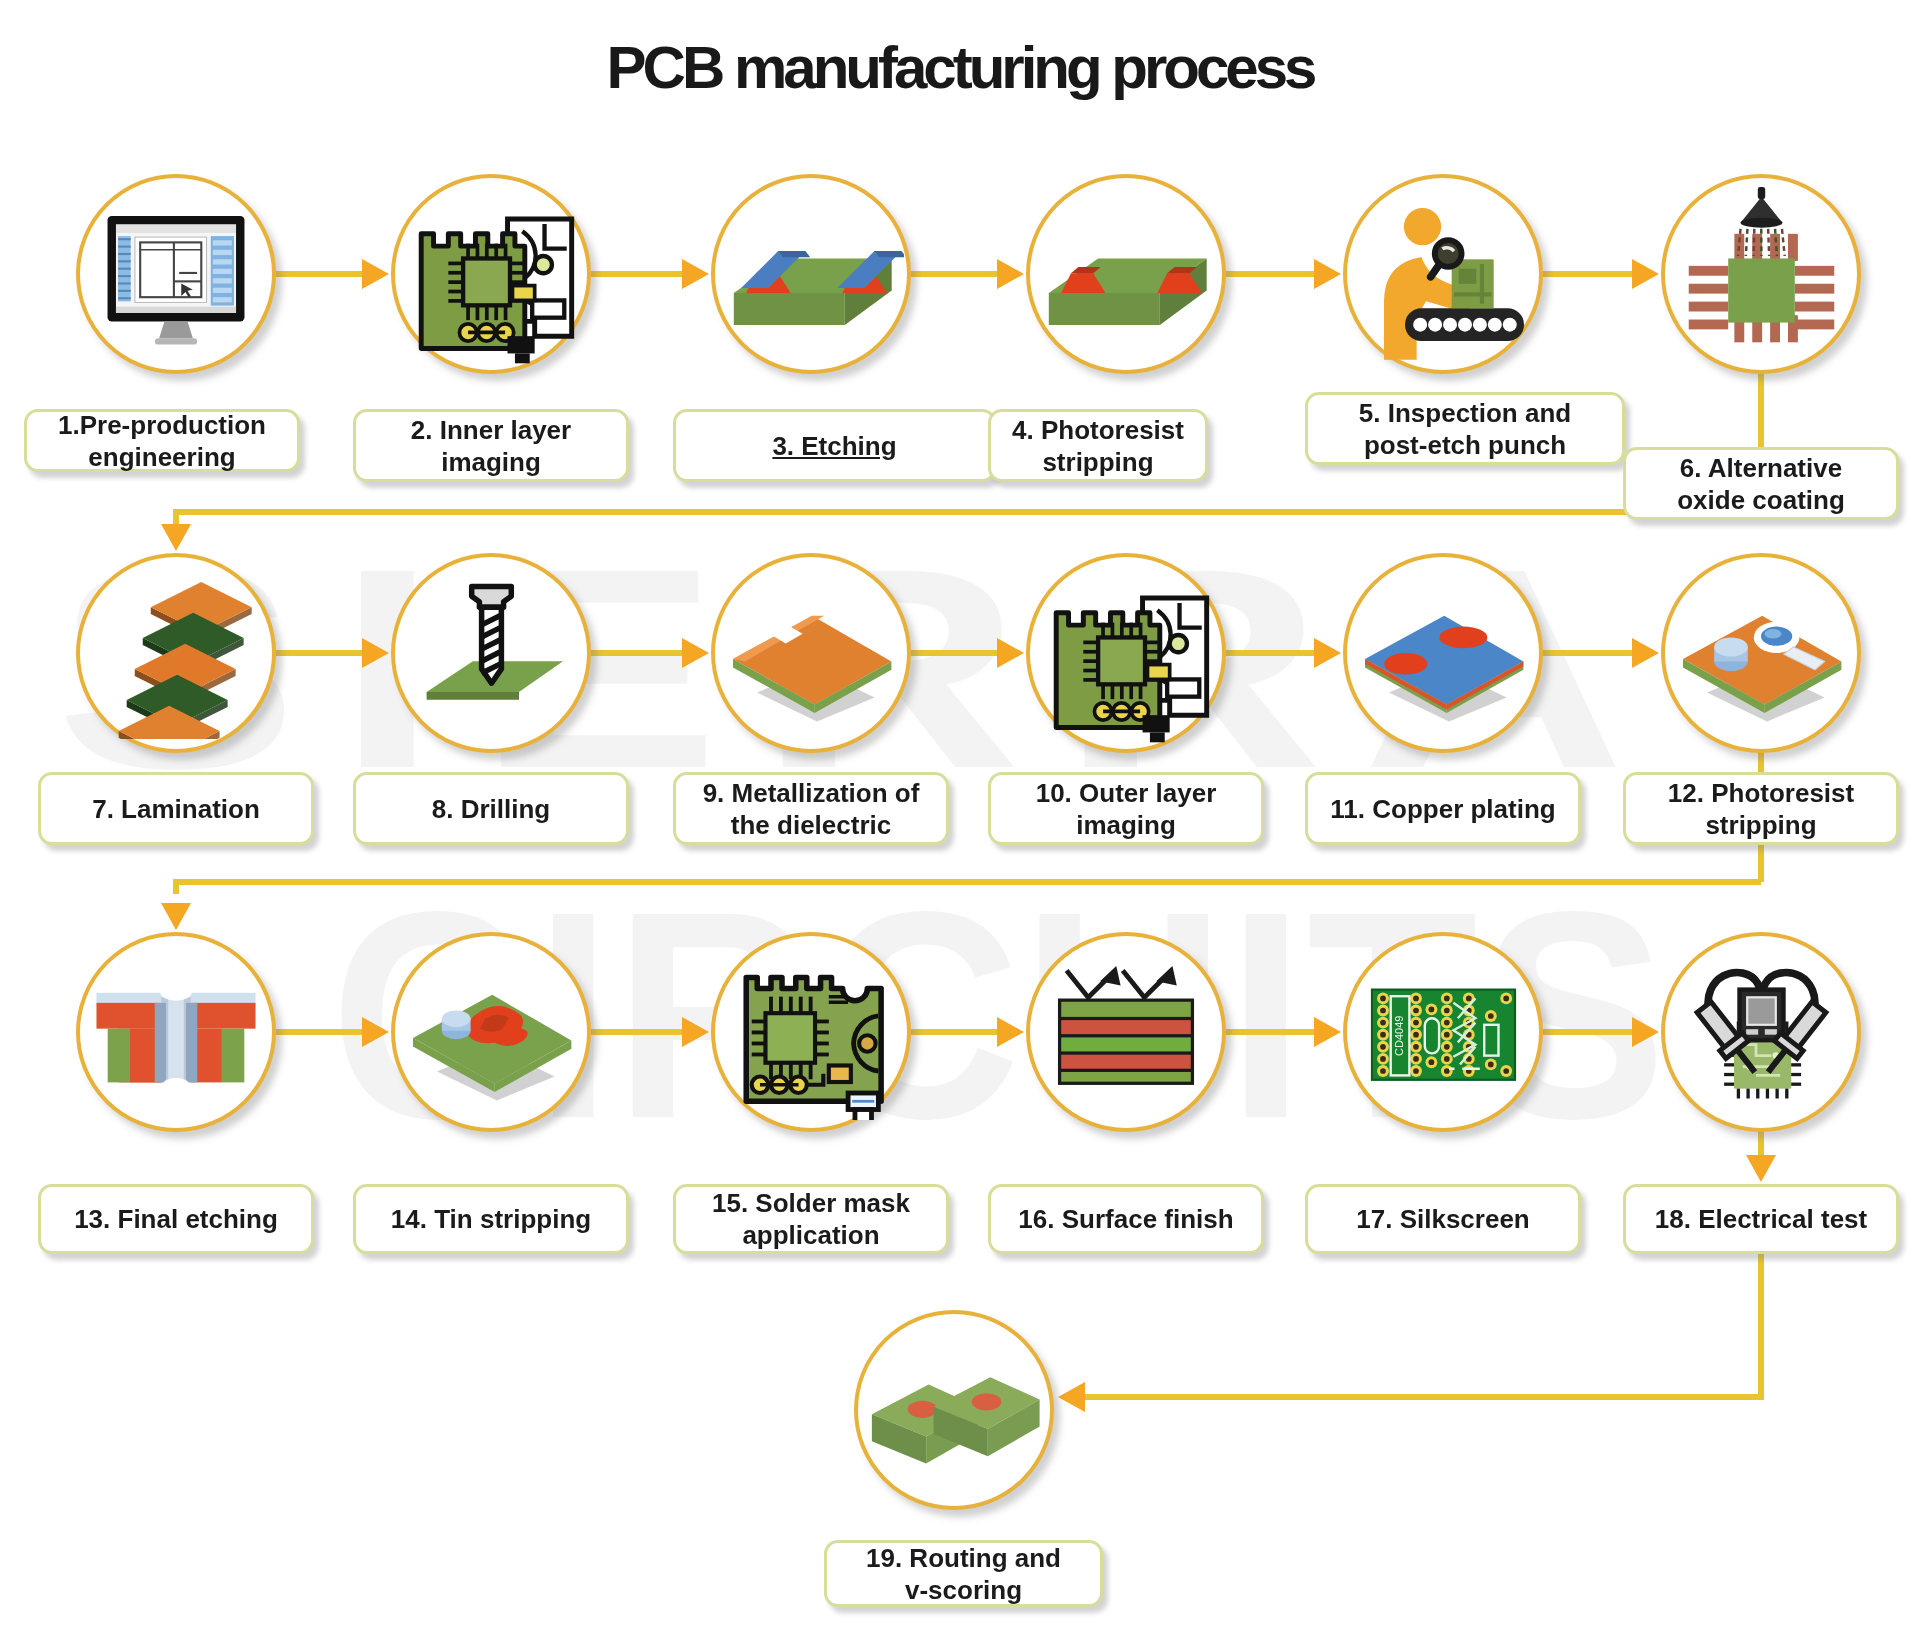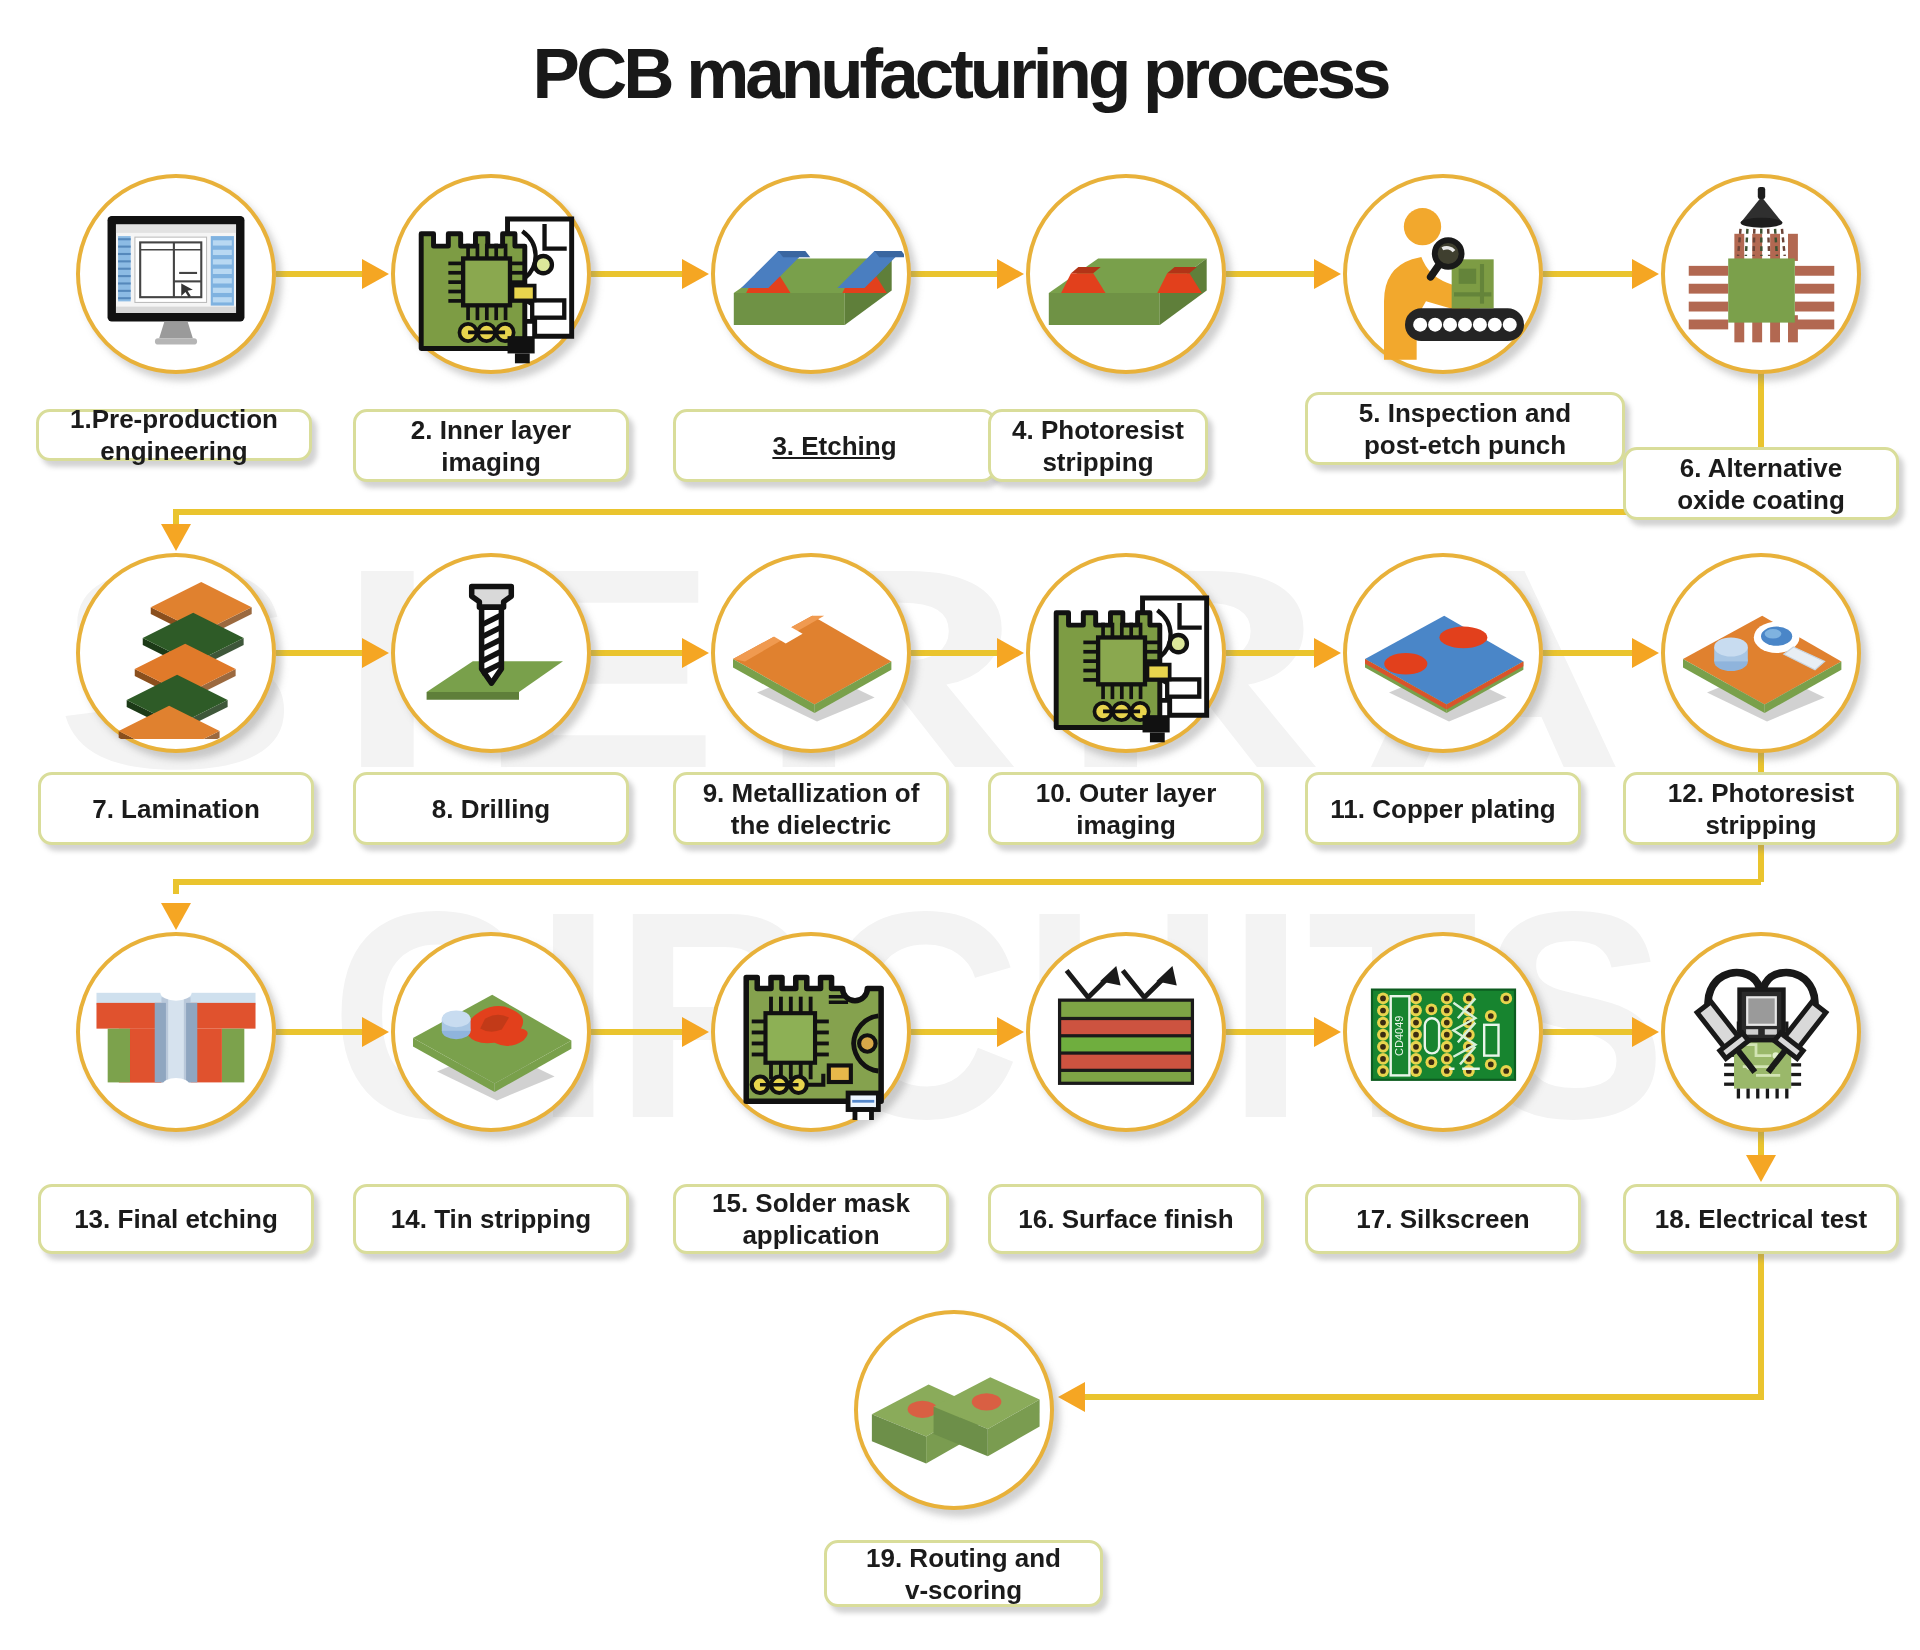--- a/index.html
+++ b/index.html
@@ -1,19 +1,19 @@
 <!DOCTYPE html>
 <html><head>
 <meta charset="utf-8">
 <style>
 html,body{margin:0;padding:0;}
 body{width:1920px;height:1650px;position:relative;background:#ffffff;overflow:hidden;
      font-family:"Liberation Sans", sans-serif;}
 #title{position:absolute;left:0;top:33px;width:1920px;text-align:center;
-       font-size:71px;font-weight:bold;color:#191919;letter-spacing:-4px;}
+       font-size:60px;font-weight:bold;color:#191919;letter-spacing:-4px;}
 .wm{position:absolute;color:#f3f3f3;font-weight:bold;white-space:nowrap;
     font-family:"Liberation Sans", sans-serif;z-index:0;}
 .circ{position:absolute;width:192px;height:192px;border-radius:50%;
       border:4px solid #e8b13a;background:#ffffff;z-index:2;
       box-shadow:6px 7px 7px rgba(120,120,120,0.35);}
 .circ svg{position:absolute;}
 .lbl{position:absolute;width:276px;background:#ffffff;border:3px solid #d9dd9a;
      border-radius:14px;z-index:3;box-shadow:5px 6px 5px rgba(120,120,120,0.33);
      display:flex;align-items:center;justify-content:center;text-align:center;
      font-size:26px;font-weight:bold;color:#1b1b1b;line-height:32px;box-sizing:border-box;}
@@ -545,21 +545,21 @@
       <path d="M8,78 L54,54 L94,72 L52,96 z" fill="#8aab5a"></path>
       <path d="M8,78 L52,96 l0,22 L8,100 z" fill="#6d8f49"></path>
       <path d="M94,72 L52,96 l0,22 L94,94 z" fill="#7a9c50"></path>
       <ellipse cx="49" cy="74" rx="12" ry="7" fill="#d95f43"></ellipse>
       <path d="M58,72 L104,48 L144,66 L102,90 z" fill="#8aab5a"></path>
       <path d="M58,72 L102,90 l0,22 L58,94 z" fill="#6d8f49"></path>
       <path d="M144,66 L102,90 l0,22 L144,88 z" fill="#7a9c50"></path>
       <ellipse cx="101" cy="68" rx="12" ry="7" fill="#d95f43"></ellipse>
     </svg>
   </div>
-<div class="lbl" style="left:36px;top:409px;width:276px;height:52px;">
+<div class="lbl" style="left:24px;top:409px;width:276px;height:63px;">
     <span>1.Pre-production<br>engineering</span>
   </div>
 <div class="lbl" style="left:353px;top:409px;width:276px;height:73px;">
     <span>2. Inner layer<br>imaging</span>
   </div>
 <div class="lbl" style="left:673px;top:409px;width:323px;height:73px;text-decoration:underline;">
     <span>3. Etching</span>
   </div>
 <div class="lbl" style="left:988px;top:409px;width:220px;height:73px;">
     <span>4. Photoresist<br>stripping</span>

